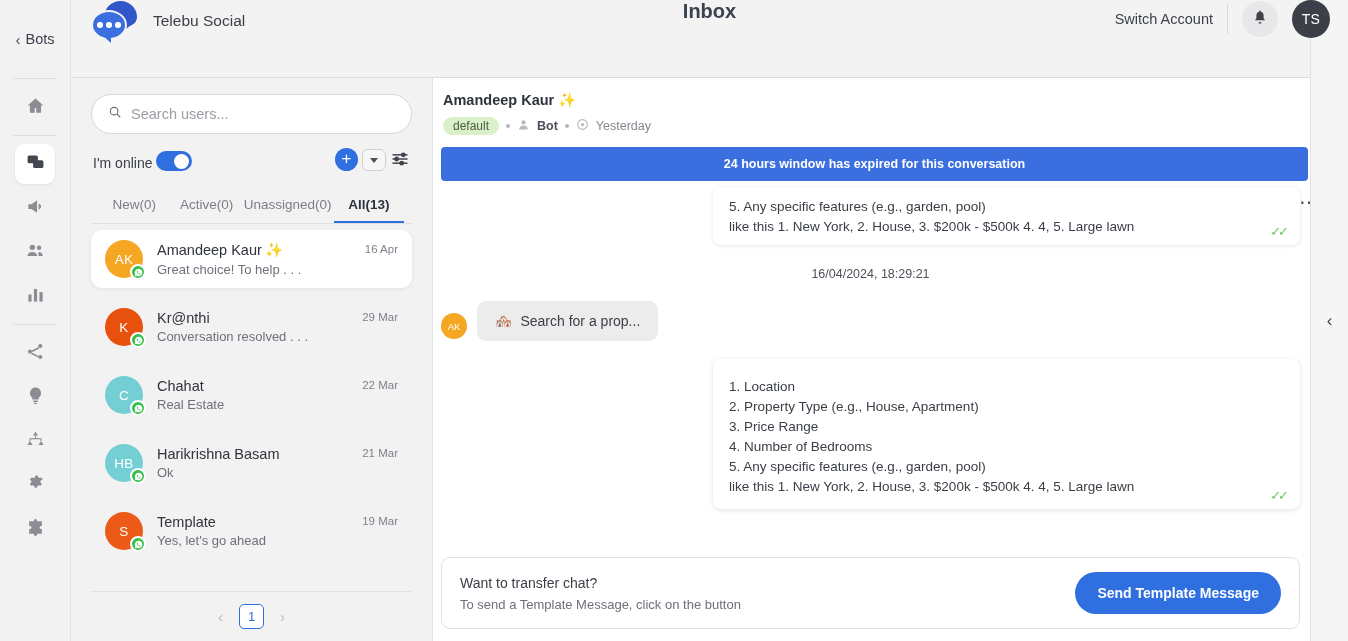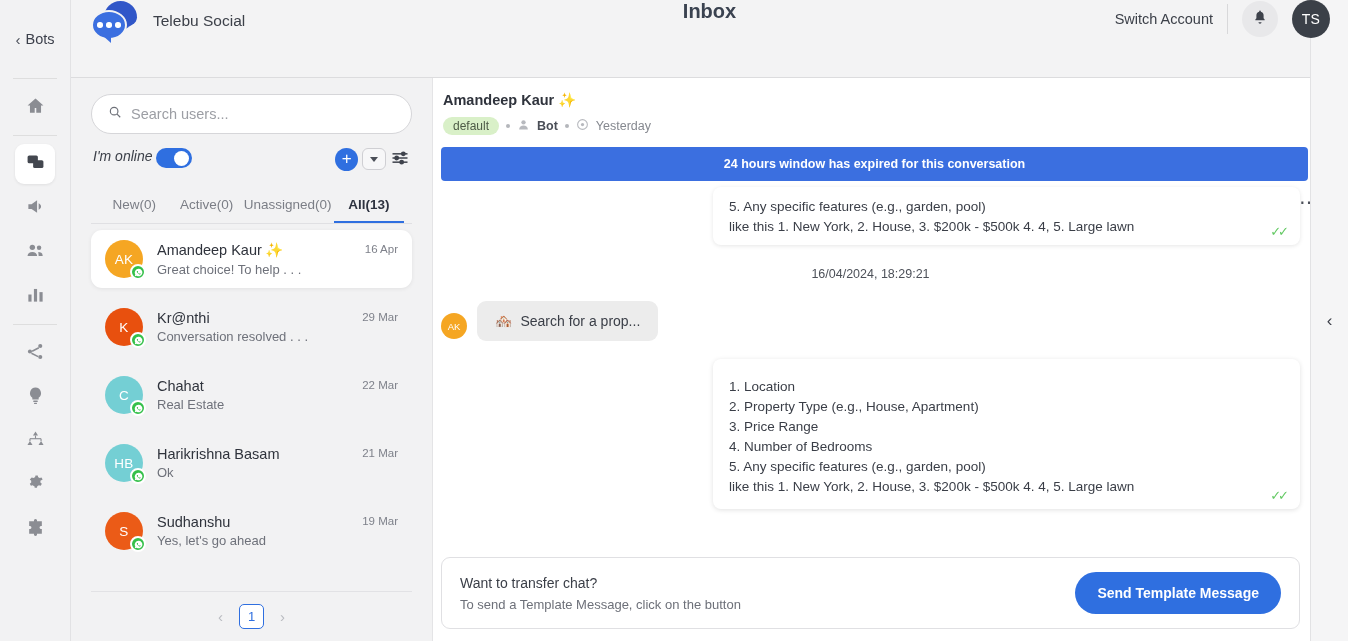--- a/index.html
+++ b/index.html
@@ -113,21 +113,21 @@
     padding: 0 16px;
   }
   .search-box svg { width: 14px; height: 14px; fill: none; stroke: #6d7078; stroke-width: 2; }
   .search-box input {
     border: 0; outline: 0; font-size: 14.5px; color: #3c4049;
     font-family: inherit; flex: 1; background: transparent;
   }
   .search-box input::placeholder { color: #9c9ea4; }
 
   .onlinerow {
-    display: flex; align-items: flex-start; padding: 14px 20px 6px 22px; gap: 4px; font-style: italic;
+    display: flex; align-items: flex-end; padding: 14px 20px 6px 22px; gap: 4px;
   }
   .online-label { font-size: 14px; color: #3c4049; }
   .toggle {
     width: 36px; height: 20px; border-radius: 11px; background: #2f6fe0;
     position: relative; flex: 0 0 36px;
   }
   .toggle:after {
     content: ""; position: absolute; width: 15px; height: 15px; border-radius: 50%;
     background: #fff; right: 3px; top: 2.5px;
   }
@@ -514,21 +514,21 @@
   <div class="conv">
     <div class="av-wrap">
       <div class="av" style="background:#eb5b17">S</div>
       <span class="wa">
         <svg viewBox="0 0 24 24">
                     <path d="M12 2a10 10 0 0 0-8.6 15L2 22l5.2-1.4A10 10 0 1 0 12 2zm5.3 14c-.2.6-1.2 1.2-1.7 1.2-.5.1-1 .1-1.6-.1a12 12 0 0 1-5.6-4.9c-.4-.7-.9-1.6-.9-2.5s.5-1.4.7-1.6c.2-.2.4-.3.6-.3h.5c.2 0 .4 0 .6.4l.8 2c.1.2 0 .4-.1.5l-.4.5c-.1.2-.3.3-.1.6a9 9 0 0 0 3.8 3.2c.3.2.5.1.6 0l.8-.9c.2-.2.4-.2.6-.1l2 1c.2.1.3.2.4.3 0 .2 0 .6-.2 1z"></path>
                   </svg>
       </span>
     </div>
     <div class="conv-mid">
-      <div class="conv-name">Sudhanshu</div>
+      <div class="conv-name">Template</div>
       <div class="conv-prev">Yes, let's go ahead</div>
     </div>
     <div class="conv-date">19 Mar</div>
   </div>
           </div>
 
         <div class="pager">
           <span class="pg-arrow">‹</span>
           <span class="pg-num">1</span>
           <span class="pg-arrow">›</span>

